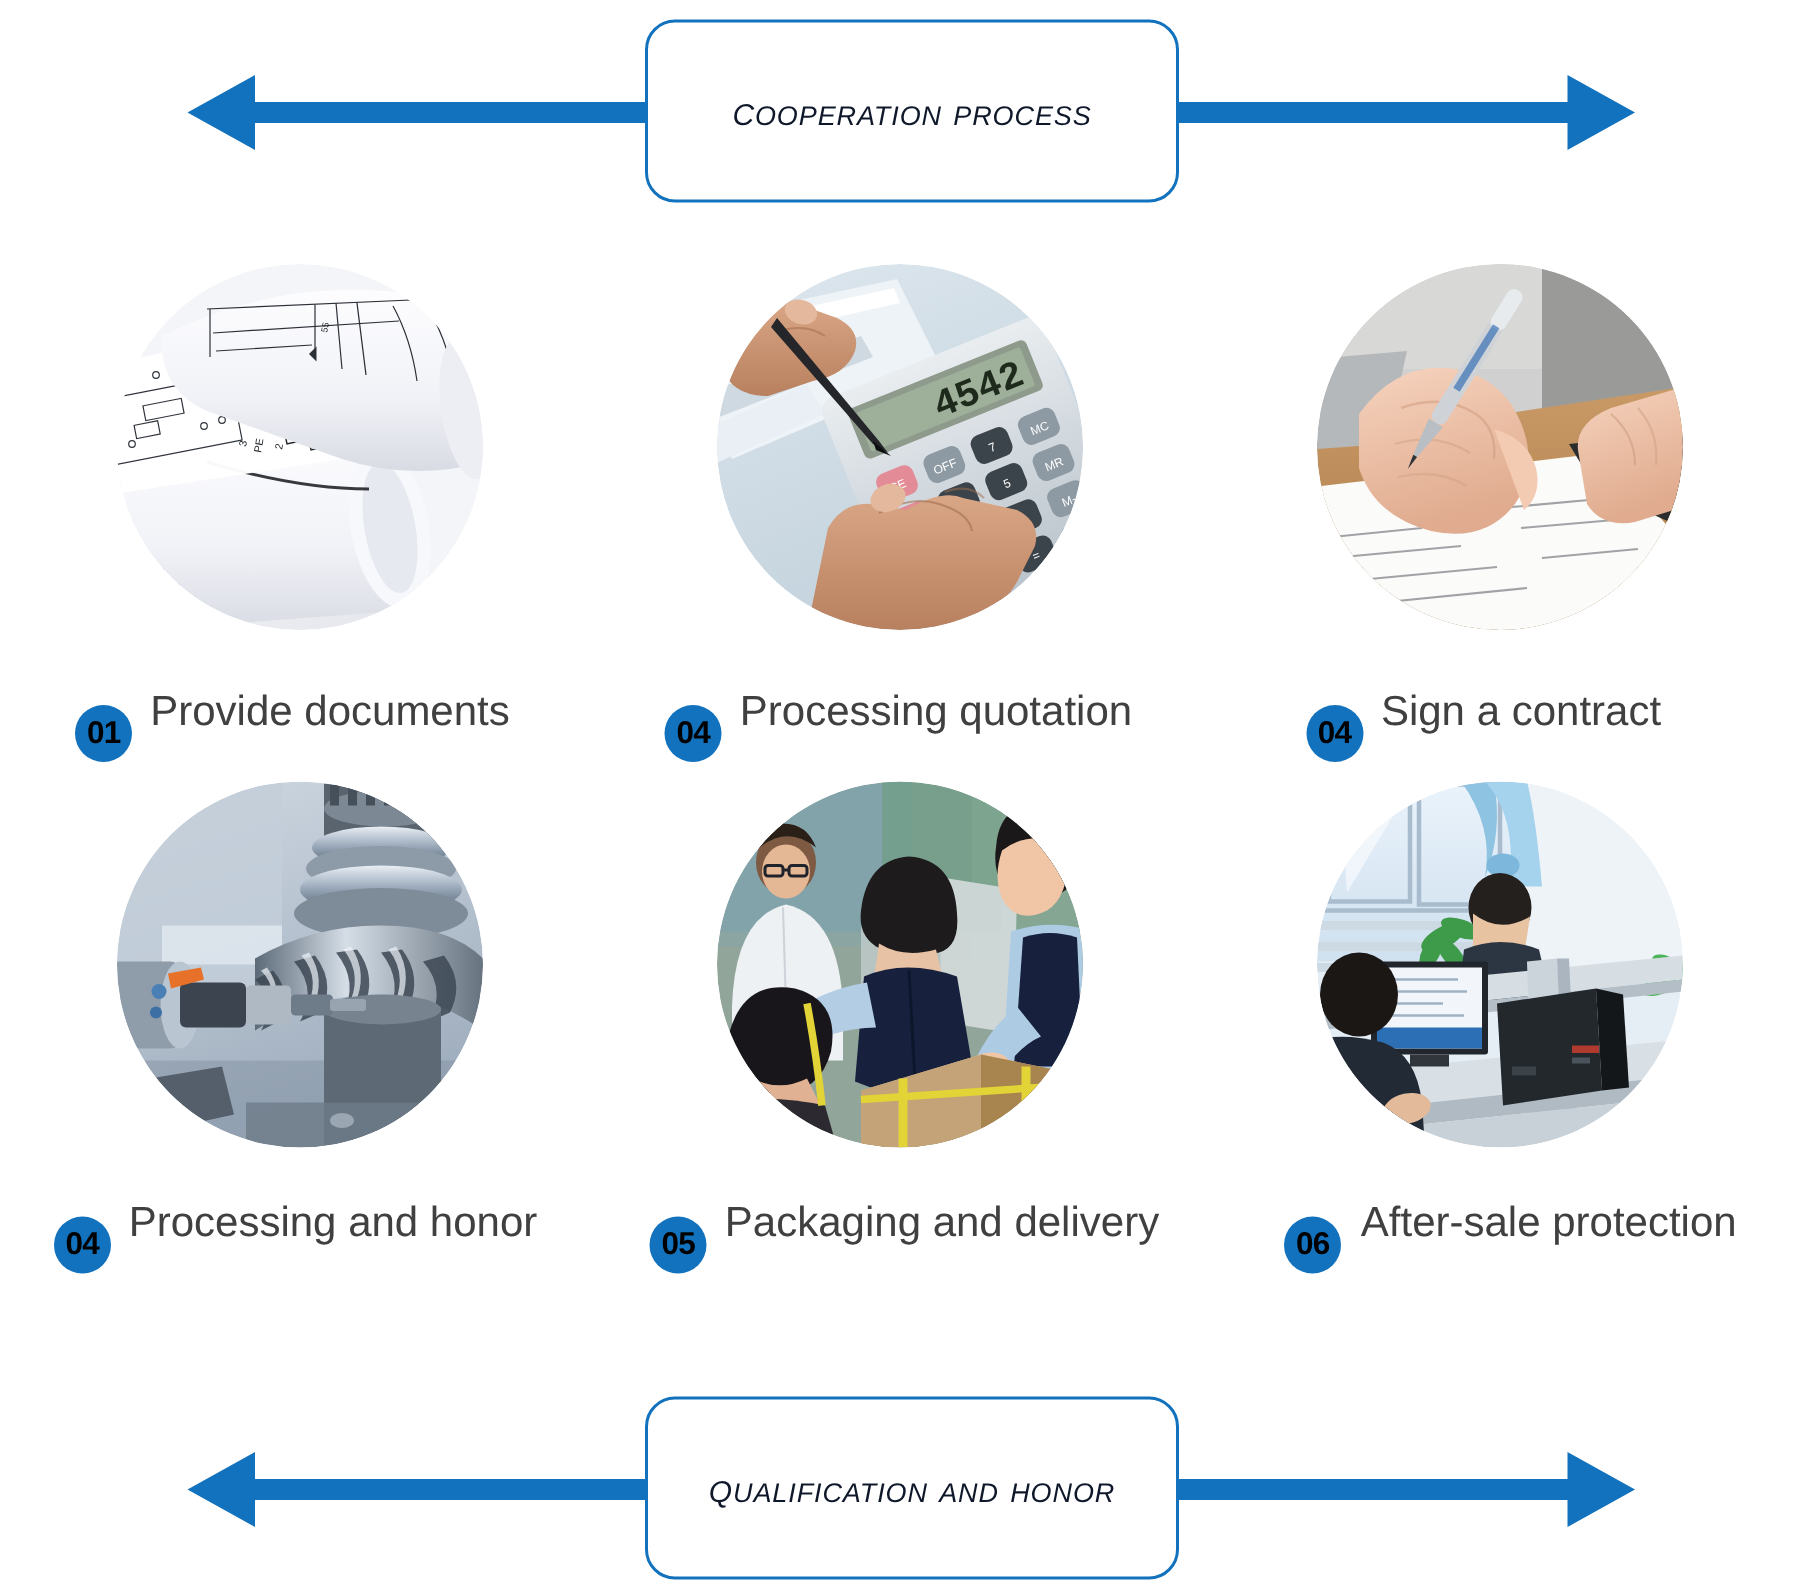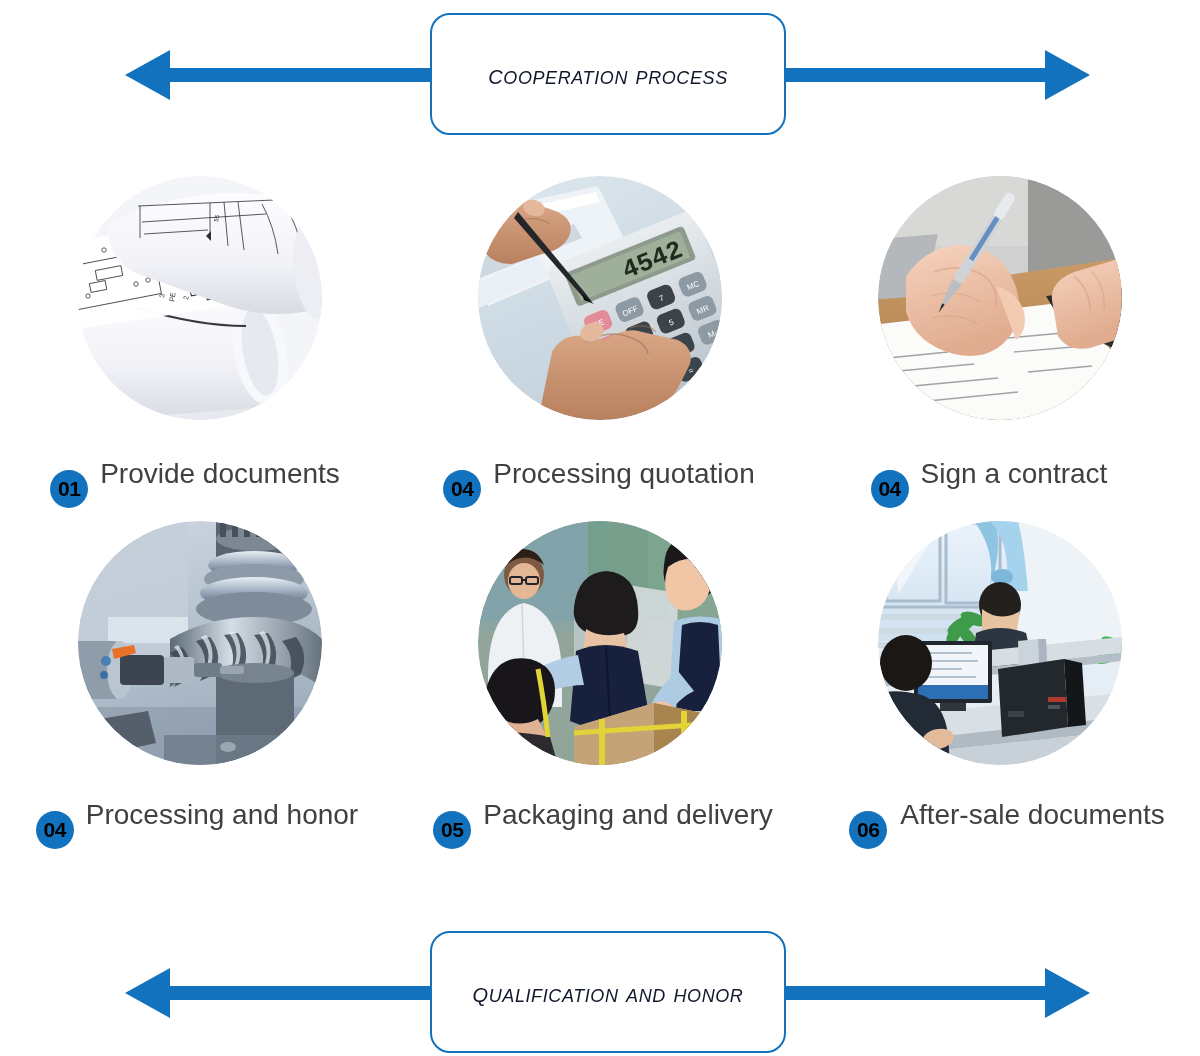--- a/index.html
+++ b/index.html
@@ -633,21 +633,21 @@
             <ellipse cx="28" cy="142" rx="26" ry="28" fill="#1b1715"></ellipse>
             <path d="M-20,180 Q6,164 44,174 Q66,182 70,214 L72,244 L-20,244 Z" fill="#222a35"></path>
             <path d="M16,186 L22,244" stroke="#161d26" stroke-width="2"></path>
             <ellipse cx="60" cy="218" rx="16" ry="10" fill="#e3bb9b" transform="rotate(-12 60 218)"></ellipse>
           </g>
         </g>
       </svg>
     </div>
     <div class="caption">
       <span class="badge">06</span>
-      <span class="caption-label">After-sale documents</span>
+      <span class="caption-label">After-sale protection</span>
     </div>
   </div>
 
 </div>
 
 <div class="banner bottom">
   <svg class="arrow-row" viewBox="0 0 1200 130">
     <g>
       <polygon points="125,65 170,40 170,58 460,58 460,72 170,72 170,90" fill="#1272bd"></polygon>
     </g>

